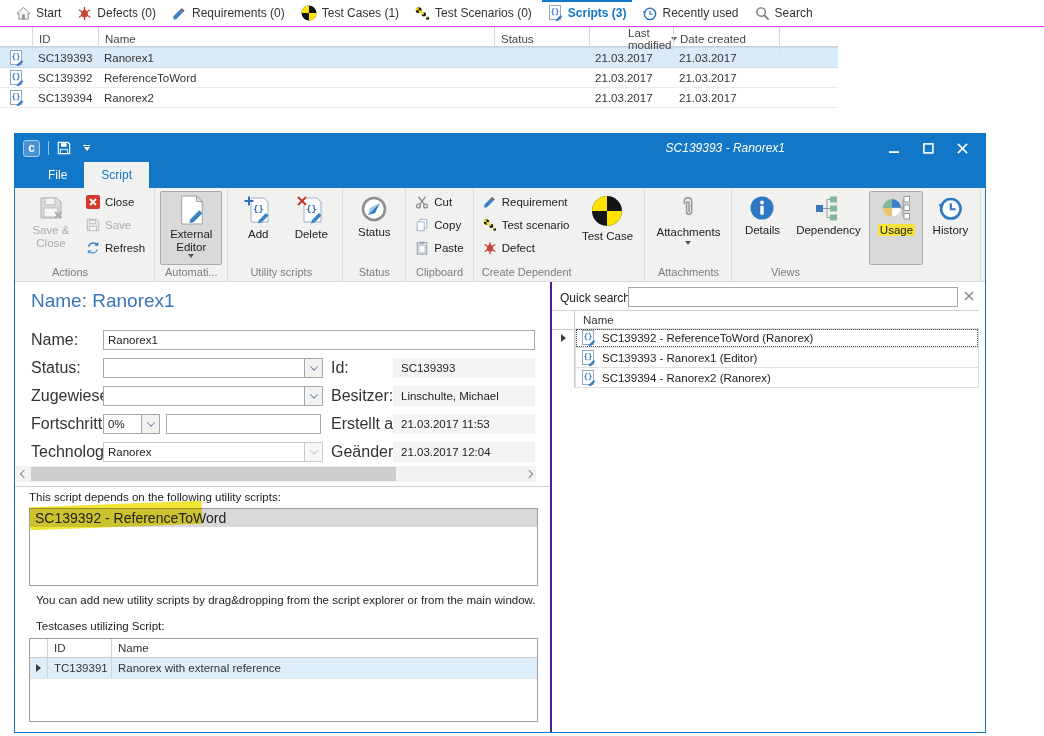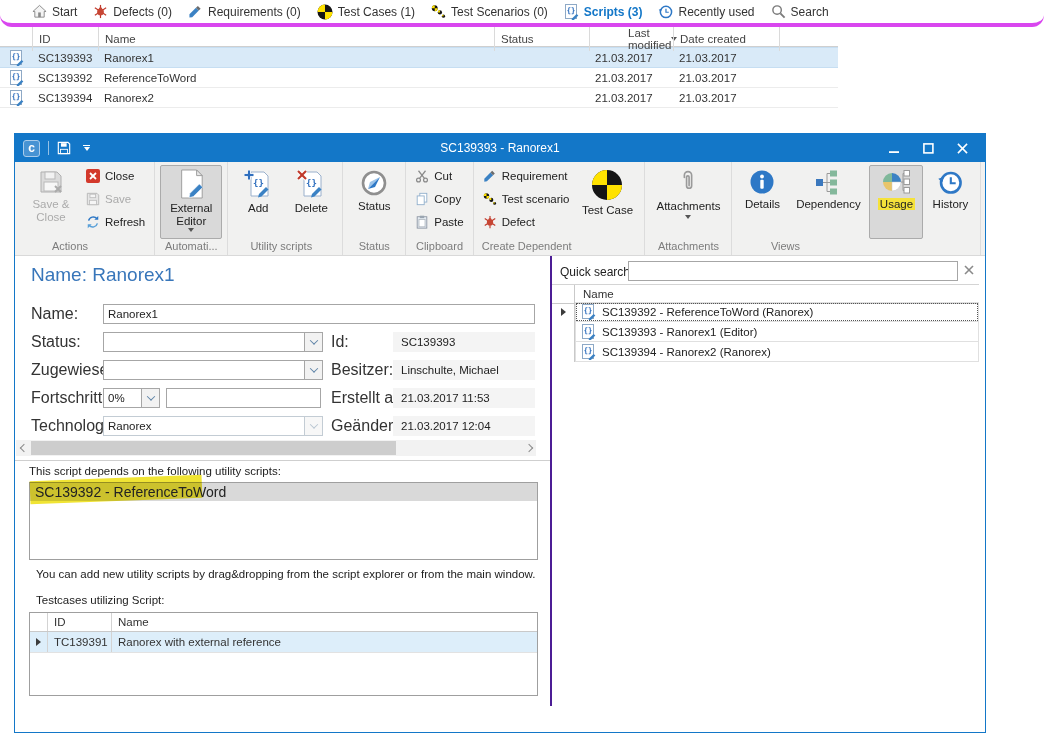--- a/index.html
+++ b/index.html
@@ -1,21 +1,21 @@
 <!DOCTYPE html>
 <html><head>
 <meta charset="utf-8">
 <style>
   html,body{margin:0;padding:0;background:#fff;}
   body{width:1044px;height:736px;overflow:hidden;font-family:"Liberation Sans","DejaVu Sans",sans-serif;color:#333;}
   .screen{position:relative;width:1044px;height:736px;background:#fff;}
   svg{display:block;}
 
   
-  .topbar{position:absolute;left:0;top:0;width:100%;height:27px;display:flex;align-items:center;padding-left:24px;box-sizing:border-box;border-bottom:4px solid #d946ef;background:#fff;border-radius:12px;}
+  .topbar{position:absolute;left:0;top:0;width:100%;height:27px;display:flex;align-items:center;padding-left:8px;box-sizing:border-box;border-bottom:1px solid #d946ef;background:#fff;}
   .ttab{position:relative;display:flex;align-items:center;gap:5px;height:27px;padding:0 8px;font-size:12px;color:#333;cursor:default;}
   .ttab.active{color:#1377c8;font-weight:bold;}
   .ttab.active::before{content:'';position:absolute;left:2px;right:2px;top:0;height:2px;background:#1377c8;}
 
   
   .toptable{position:absolute;left:0;top:27px;width:838px;font-size:11.5px;}
   .tt-row,.tt-head{display:grid;grid-template-columns:32px 66px 396px 95px 84px 106px 1fr;align-items:center;height:19px;}
   .tt-head{color:#444;border-bottom:1px solid #cfcfcf;}
   .tt-head .cell{height:100%;display:flex;align-items:center;padding-left:6px;box-sizing:border-box;border-left:1px solid #dadada;}
   .tt-head .cell.first{border-left:none;}
@@ -26,21 +26,21 @@
   .cell.icon-cell{display:flex;justify-content:center;padding-left:0;}
 
   
   .win{position:absolute;left:14px;top:133px;width:972px;height:600px;border:1px solid #1377c8;background:#fff;box-sizing:border-box;}
   .titlebar{height:28px;background:#1377c8;display:flex;align-items:center;padding:0 8px;position:relative;color:#fff;}
   .app-ico{width:17px;height:17px;border-radius:3px;background:#4793d3;border:1px solid #a9cceb;color:#fff;font-size:12px;font-weight:bold;display:flex;align-items:center;justify-content:center;box-sizing:border-box;}
   .tb-sep{width:1px;height:14px;background:rgba(255,255,255,.55);margin:0 8px;}
   .qat-caret{display:flex;flex-direction:column;align-items:center;margin-left:12px;gap:1px;}
   .qat-caret .bar{width:7px;height:1px;background:#fff;}
   .caret-down{width:0;height:0;border-left:3.5px solid transparent;border-right:3.5px solid transparent;border-top:4px solid #fff;}
-  .win-title{position:absolute;left:200px;right:200px;text-align:center;font-size:12px;color:#fff;}
+  .win-title{position:absolute;left:200px;right:200px;text-align:right;font-size:12px;color:#fff;font-style:italic;}
   .winbtns{margin-left:auto;display:flex;align-items:center;gap:20px;padding-right:8px;}
   .winbtn{display:flex;align-items:center;justify-content:center;width:14px;height:14px;}
 
   .tabrow{height:26px;background:#1377c8;display:flex;align-items:stretch;padding-left:16px;}
   .rtab{color:#fff;font-size:12px;padding:6px 17px 0;cursor:default;}
   .rtab.active{background:#f1f1f0;color:#1377c8;}
 
   
   .ribbon{height:94px;background:#f1f1f0;border-bottom:1px solid #d9d9d9;display:flex;align-items:stretch;box-sizing:border-box;padding-left:2px;}
   .rgroup{display:flex;flex-direction:column;border-right:1px solid #dcdcdc;padding:0 3px;}
@@ -277,20 +277,24 @@
             <svg width="11" height="11" viewBox="0 0 12 12">
               <g stroke="#fff" stroke-width="1.7">
                 <line x1="1" y1="1" x2="11" y2="11"></line>
                 <line x1="11" y1="1" x2="1" y2="11"></line>
               </g>
             </svg>
           </span>
       </div>
     </div>
 
+    <div class="tabrow">
+      <div class="rtab">File</div>
+      <div class="rtab active">Script</div>
+    </div>
 
     <div class="ribbon">
 
       <div class="rgroup">
         <div class="rg-body">
           <div class="bigbtn disabled">
             <svg width="26" height="26" viewBox="0 0 26 26">
                 <path d="M3 3 h16 l4 4 v16 H3 z" fill="#dcdcdc" stroke="#b0b0b0"></path>
                 <rect x="7" y="3" width="10" height="7" fill="#f2f2f2" stroke="#b9b9b9"></rect>
                 <rect x="6" y="13" width="14" height="9" fill="#f7f7f7" stroke="#b9b9b9"></rect>

